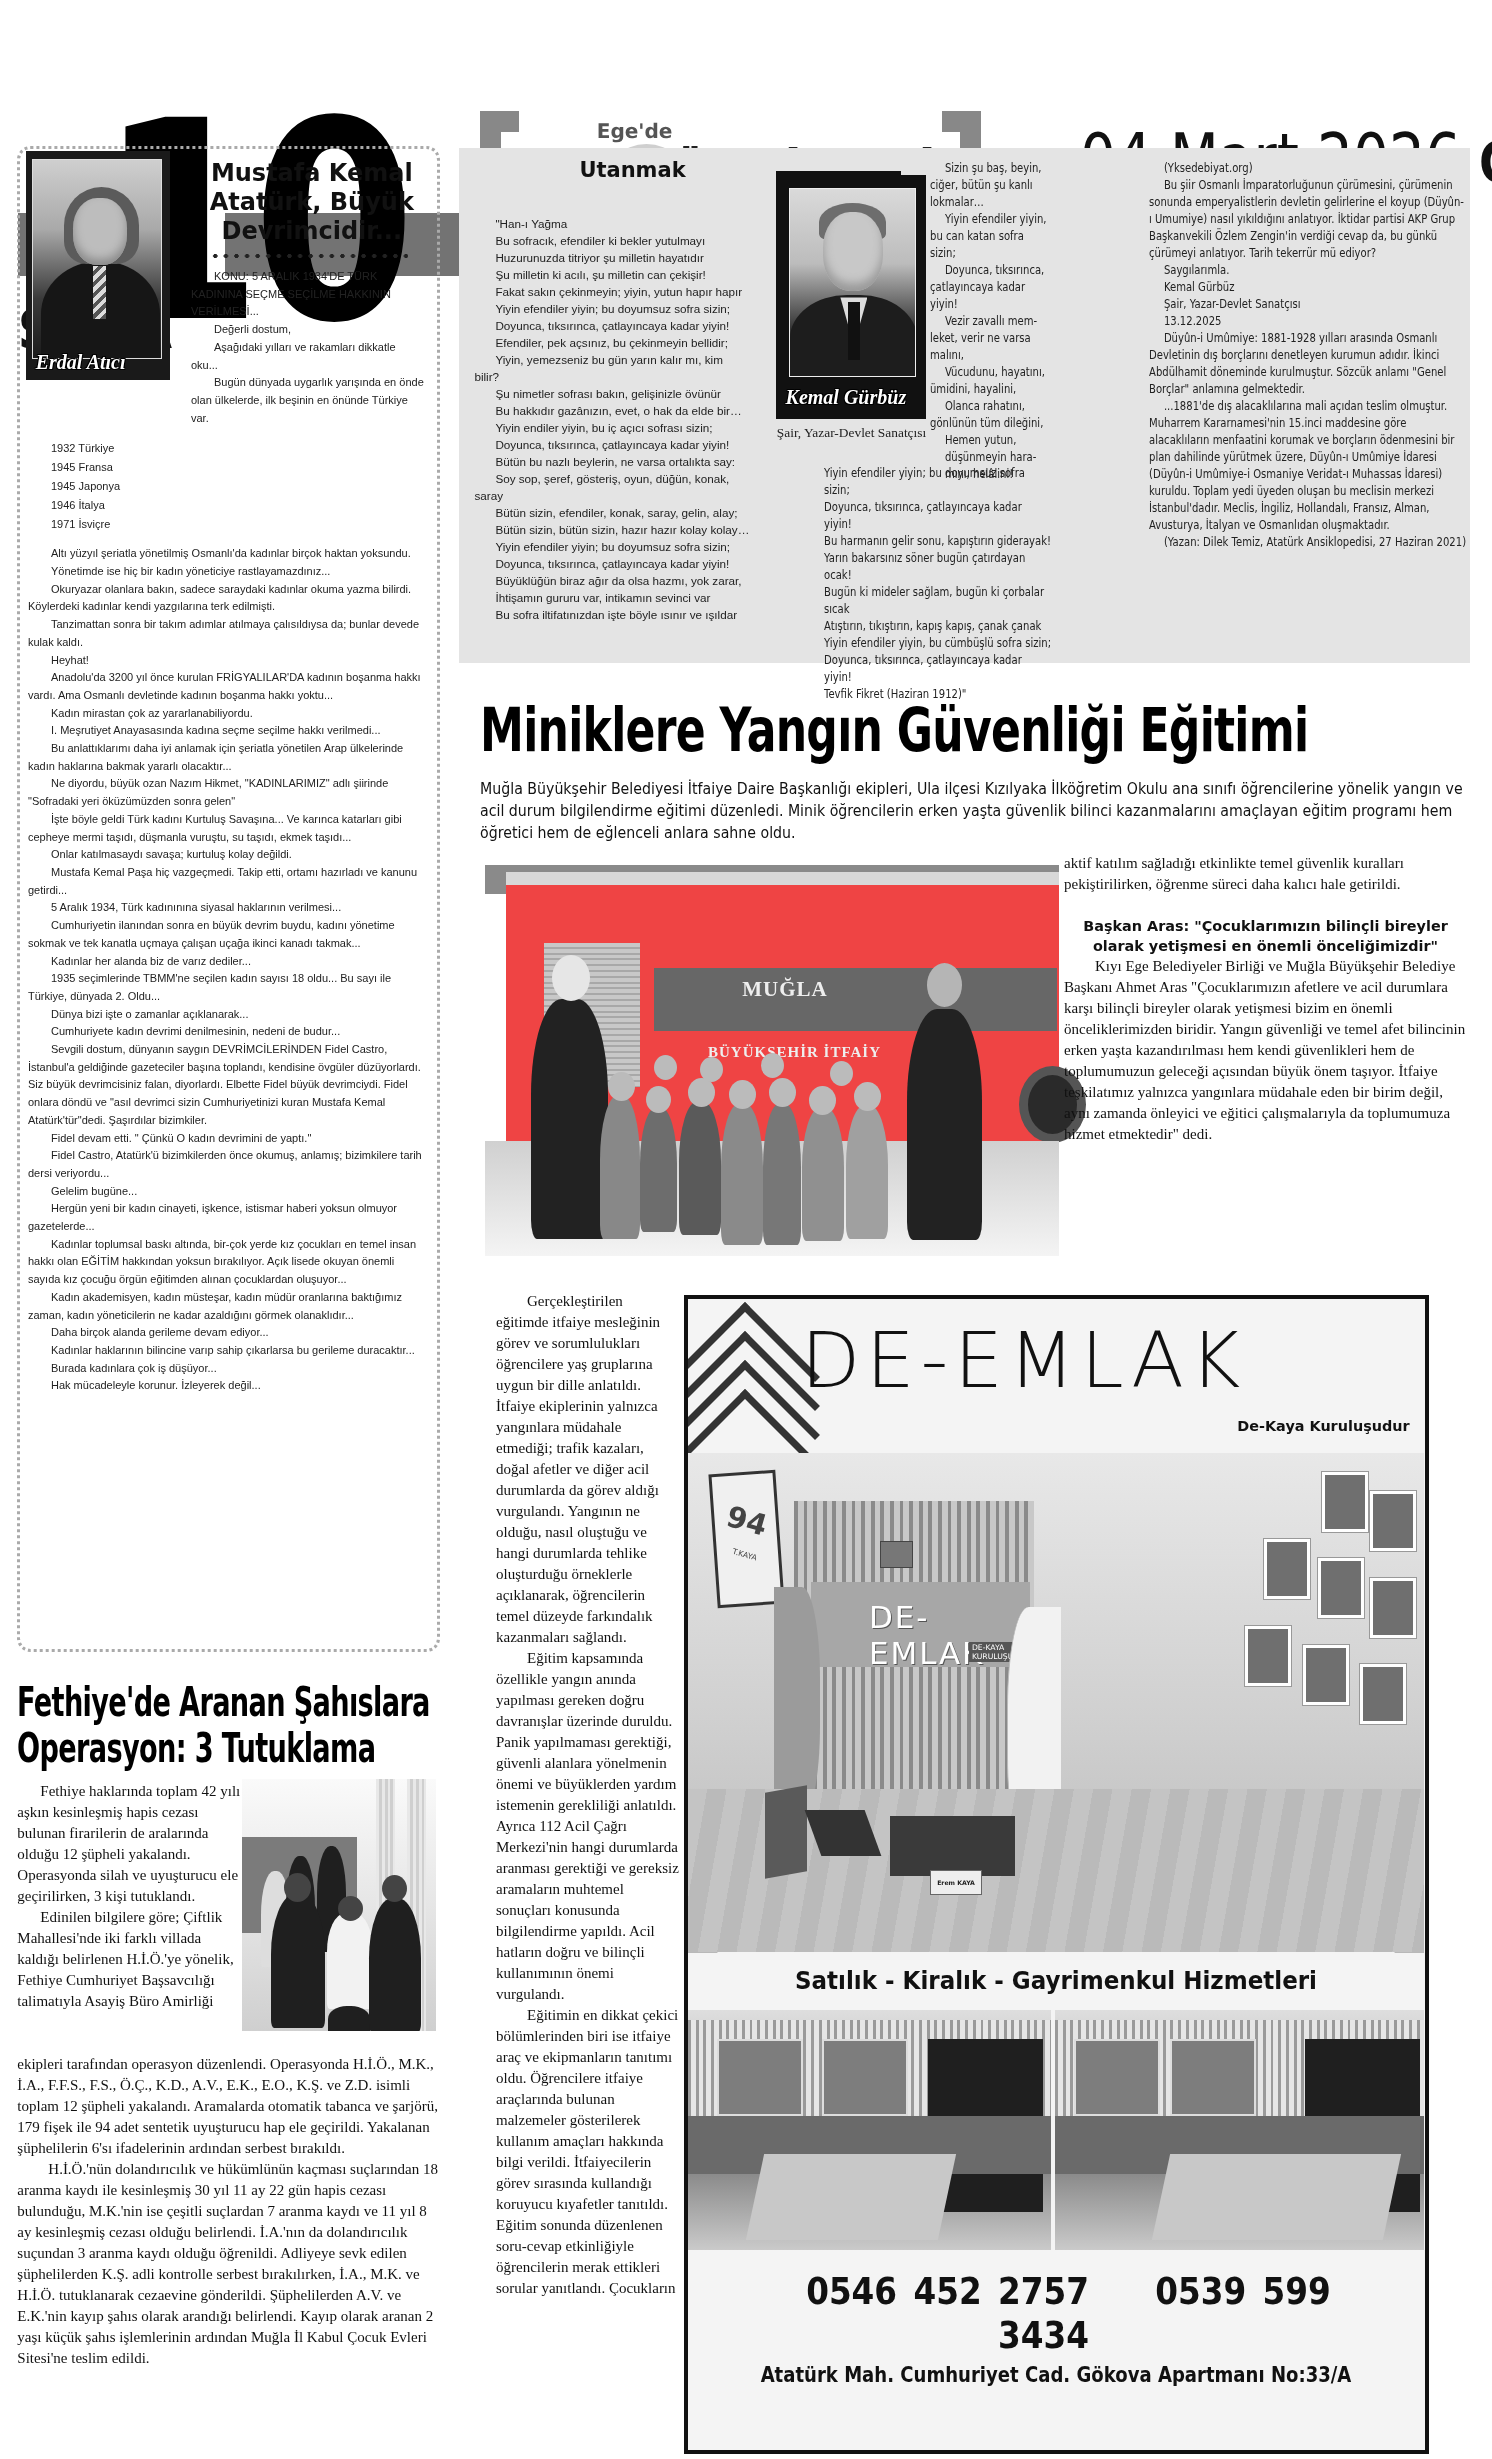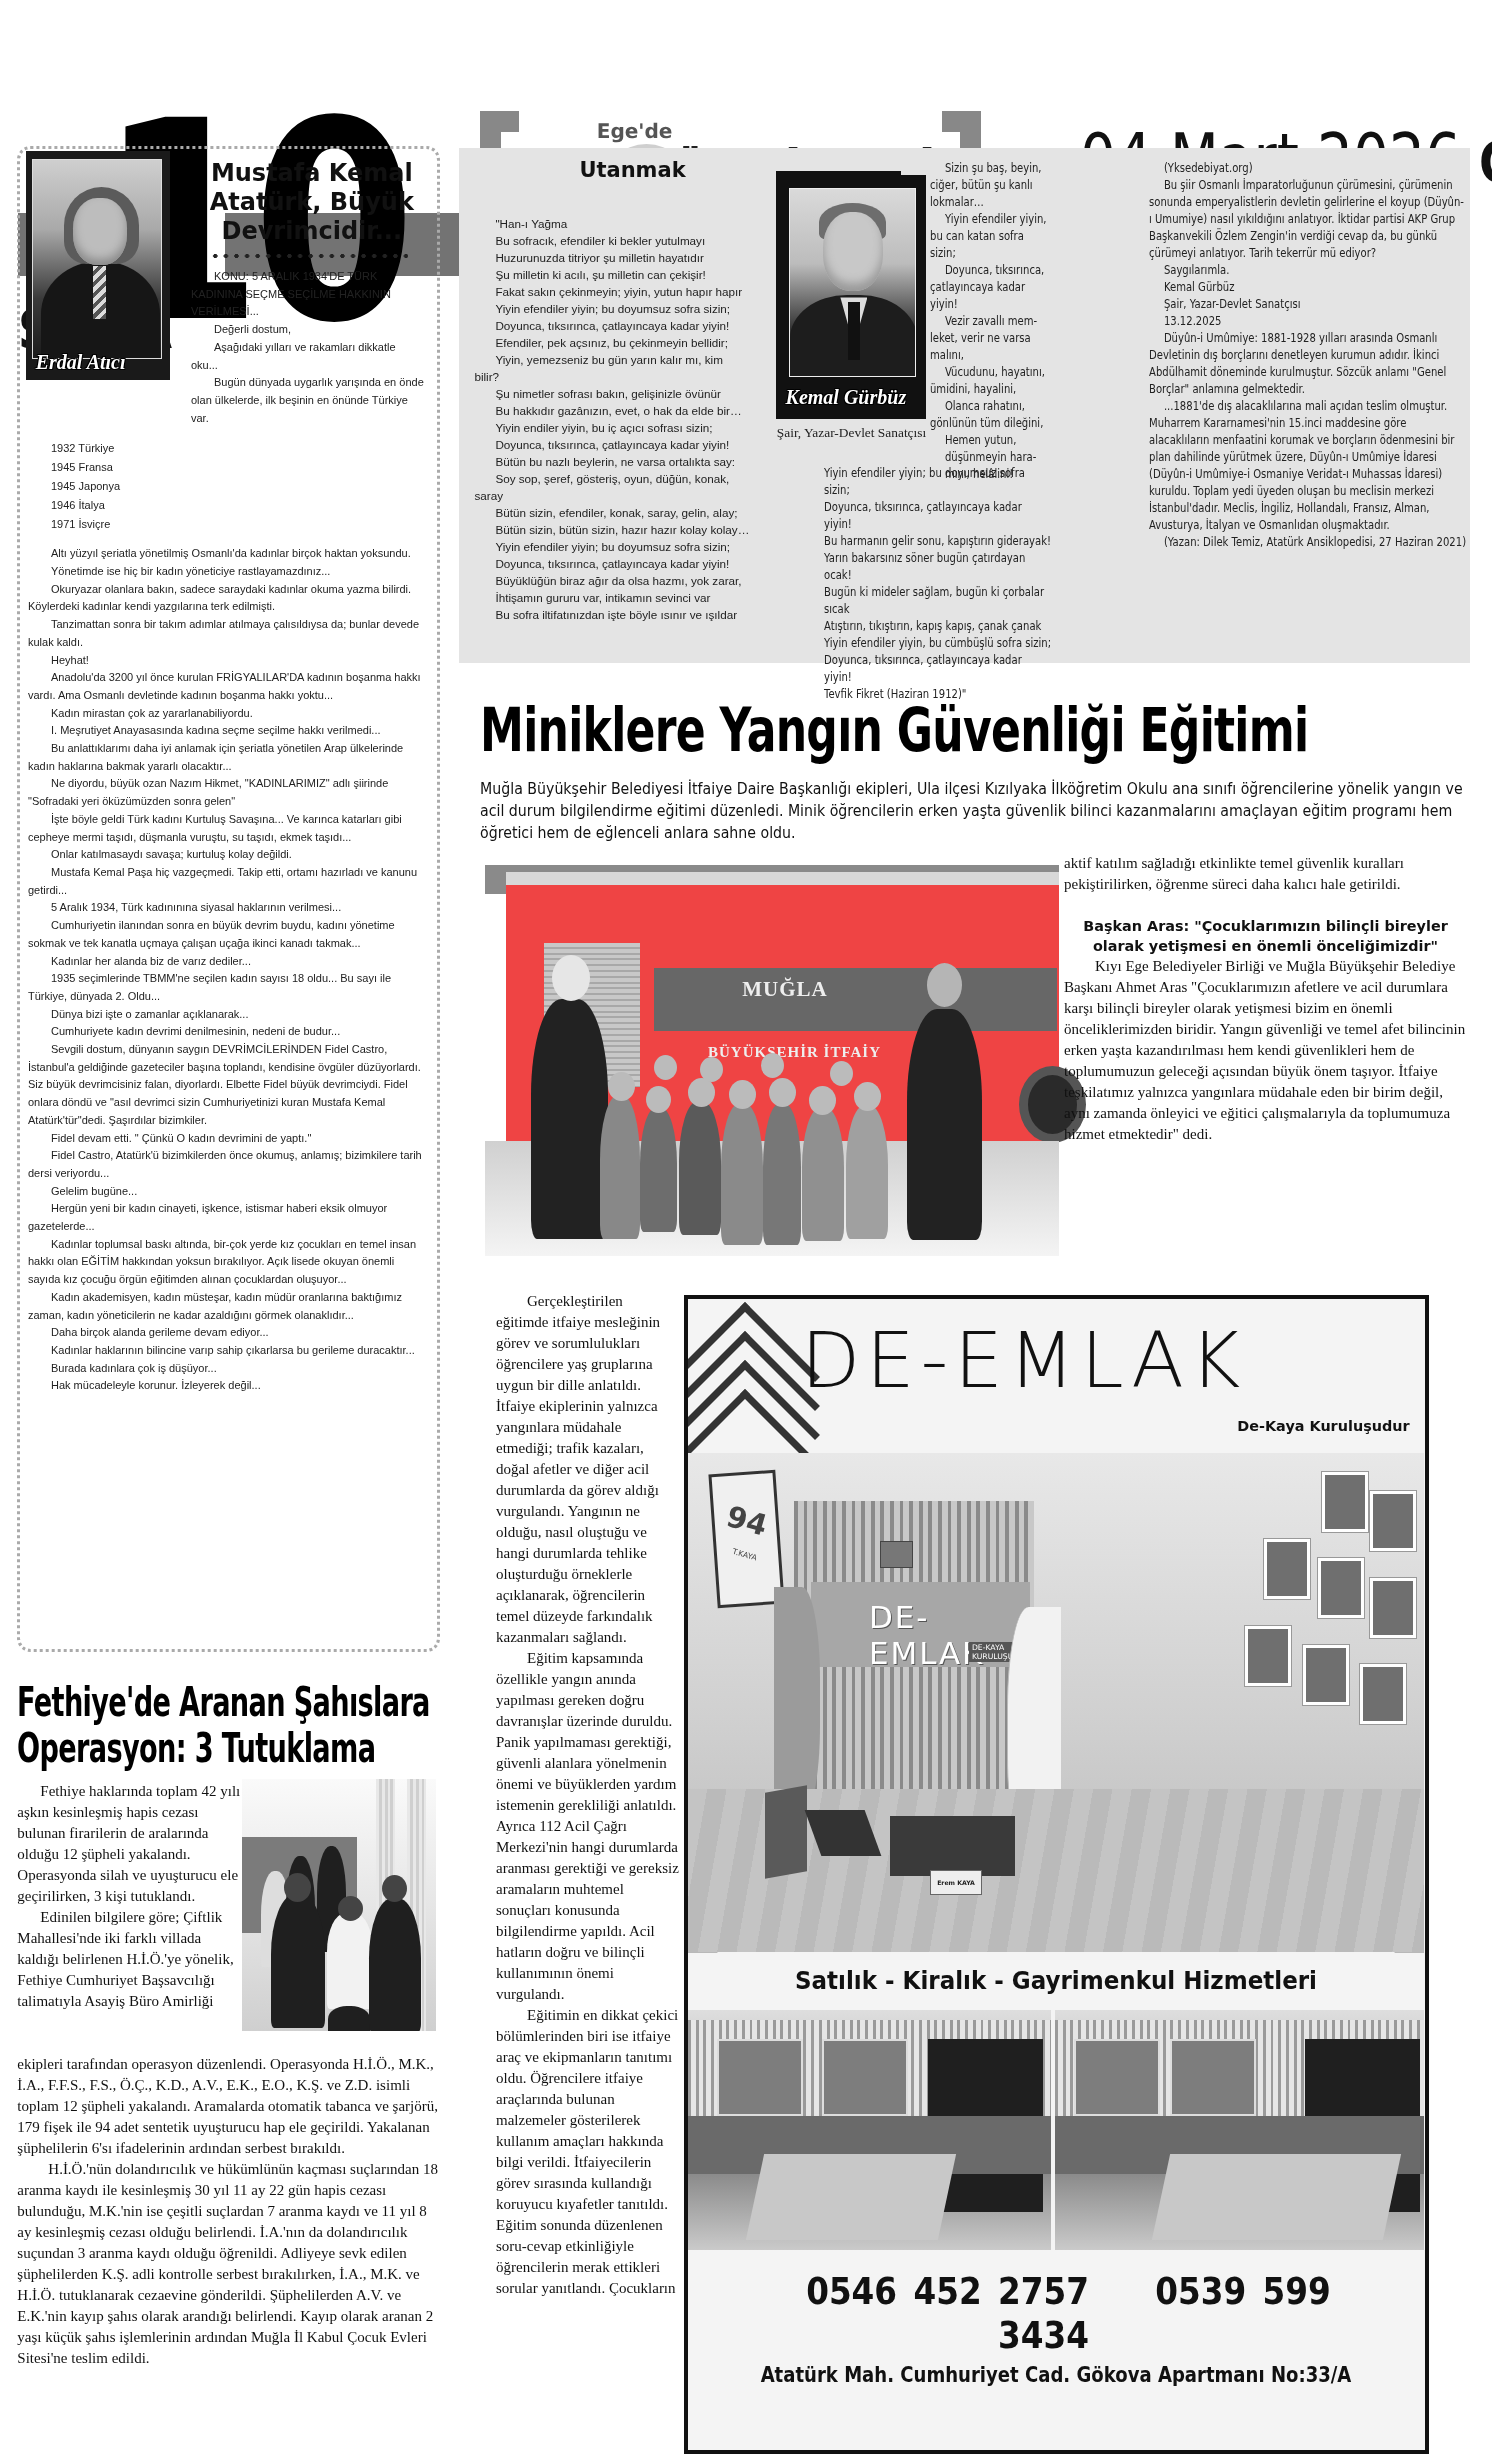--- a/index.html
+++ b/index.html
@@ -197,21 +197,21 @@
         <p>5 Aralık 1934, Türk kadınınına siyasal haklarının verilmesi...</p>
         <p>Cumhuriyetin ilanından sonra en büyük devrim buydu, kadını yönetime sokmak ve tek kanatla uçmaya çalışan uçağa ikinci kanadı takmak...</p>
         <p>Kadınlar her alanda biz de varız dediler...</p>
         <p>1935 seçimlerinde TBMM'ne seçilen kadın sayısı 18 oldu... Bu sayı ile Türkiye, dünyada 2. Oldu...</p>
         <p>Dünya bizi işte o zamanlar açıklanarak...</p>
         <p>Cumhuriyete kadın devrimi denilmesinin, nedeni de budur...</p>
         <p>Sevgili dostum, dünyanın saygın DEVRİMCİLERİNDEN Fidel Castro, İstanbul'a geldiğinde gazeteciler başına toplandı, kendisine övgüler düzüyorlardı. Siz büyük devrimcisiniz falan, diyorlardı. Elbette Fidel büyük devrimciydi.  Fidel onlara döndü ve "asıl devrimci sizin Cumhuriyetinizi kuran Mustafa Kemal Atatürk'tür"dedi. Şaşırdılar bizimkiler.</p>
         <p>Fidel devam etti. " Çünkü O kadın devrimini de yaptı."</p>
         <p>Fidel Castro, Atatürk'ü bizimkilerden önce okumuş, anlamış; bizimkilere tarih dersi veriyordu...</p>
         <p>Gelelim bugüne...</p>
-        <p>Hergün yeni bir kadın cinayeti, işkence, istismar haberi eksik olmuyor gazetelerde...</p>
+        <p>Hergün yeni bir kadın cinayeti, işkence, istismar haberi yoksun olmuyor gazetelerde...</p>
         <p>Kadınlar toplumsal baskı altında, bir-çok yerde kız çocukları en temel insan hakkı olan EĞİTİM hakkından yoksun bırakılıyor. Açık lisede okuyan önemli sayıda kız çocuğu örgün eğitimden alınan çocuklardan oluşuyor...</p>
         <p>Kadın akademisyen, kadın müsteşar, kadın müdür oranlarına baktığımız zaman, kadın yöneticilerin ne kadar azaldığını görmek olanaklıdır...</p>
         <p>Daha birçok alanda gerileme devam ediyor...</p>
         <p>Kadınlar haklarının bilincine varıp sahip çıkarlarsa bu gerileme duracaktır...</p>
         <p>Burada kadınlara çok iş düşüyor...</p>
         <p>Hak mücadeleyle korunur. İzleyerek değil...</p>
       </div>
   </div>
 </article>
 

